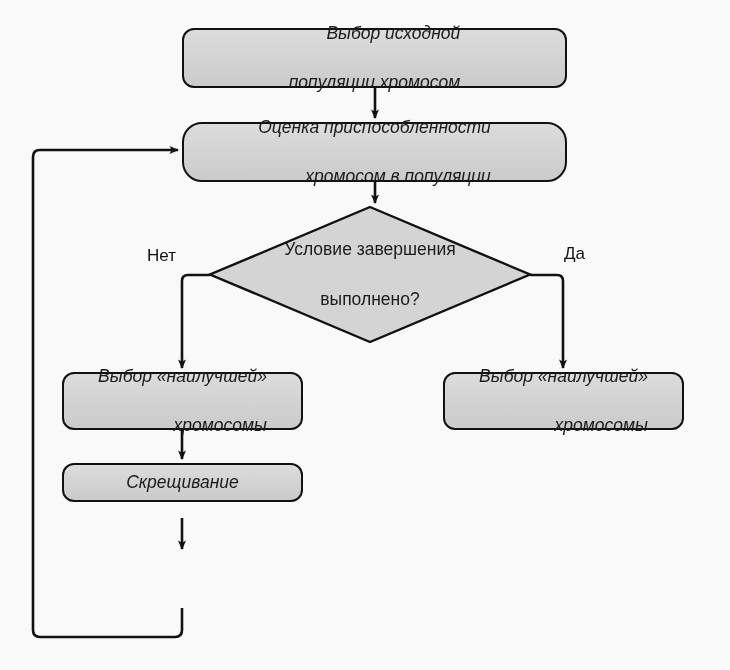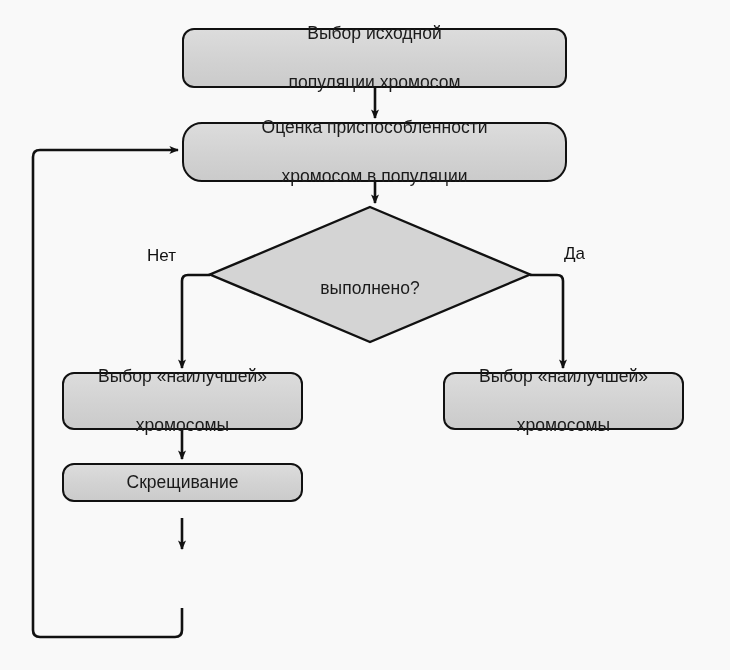--- a/index.html
+++ b/index.html
@@ -26,23 +26,24 @@
     width: 730px;
     height: 670px;
     pointer-events: none;
   }
   .node {
     position: absolute;
     box-sizing: border-box;
     display: flex;
     align-items: center;
     justify-content: center;
-    text-align: center;
+    text-align: right;
     color: #1b1b1b;
     line-height: 1.22;
+    font-style: italic;
   }
   .box {
     background: linear-gradient(180deg, #dcdcdc 0%, #d2d2d2 55%, #cbcbcb 100%);
     border: 2px solid #111111;
     border-radius: 12px;
     font-size: 17.5px;
     padding: 2px 10px;
   }
   .diamond-wrap {
     position: absolute;
@@ -117,20 +118,21 @@
       <span class="lbl-line2">хромосом в популяции</span>
     </span>
   </div>
 
   <div class="diamond-wrap" style="left:208px; top:205px; width:324px; height:139px;">
     <svg class="diamond-shape" width="324" height="139" viewBox="0 0 324 139" xmlns="http://www.w3.org/2000/svg">
       <polygon points="162,2 322,69.5 162,137 2,69.5" fill="#d4d4d4" stroke="#111111" stroke-width="2.4" stroke-linejoin="miter"></polygon>
     </svg>
     <div class="diamond-label">
       <span>
+        <span>Условие завершения</span>
         <span class="lbl-line2">выполнено?</span>
       </span>
     </div>
   </div>
 
   <div class="edge-label" style="left:147px; top:246px;">Нет</div>
 
   <div class="edge-label" style="left:564px; top:244px;">Да</div>
 
   <div class="node box" style="left:62px; top:372px; width:241px; height:58px;">

